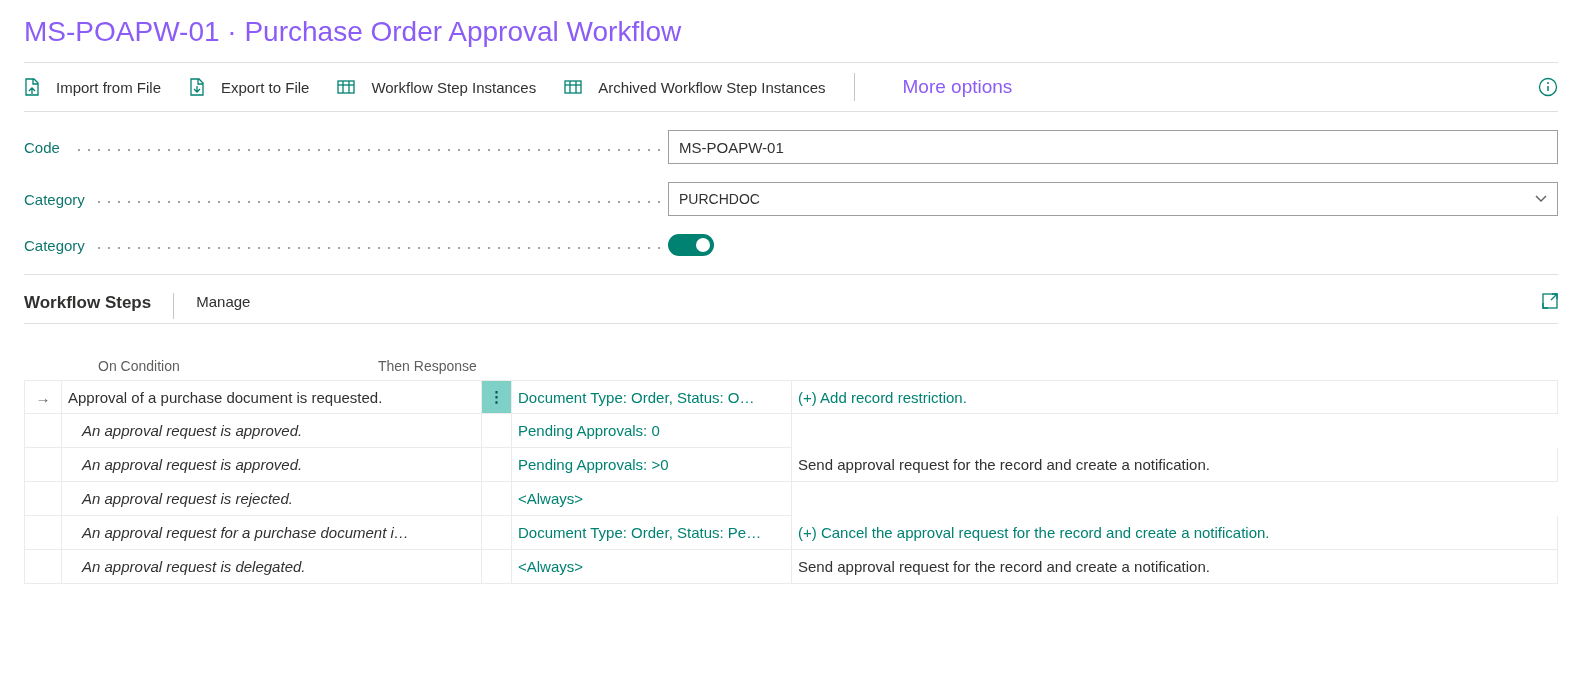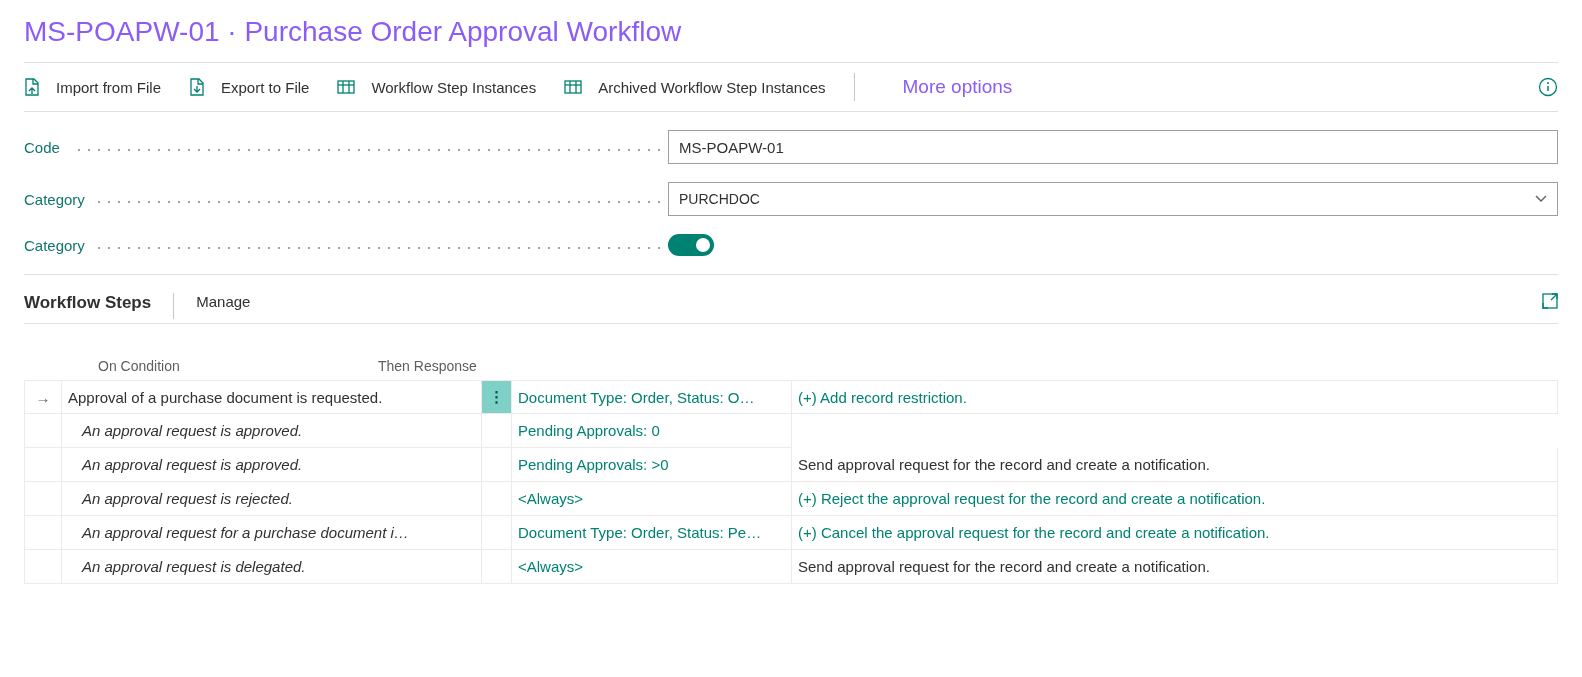--- a/index.html
+++ b/index.html
@@ -295,21 +295,20 @@
         <div class="col-cond teal">Pending Approvals: &gt;0</div>
         <div class="col-resp">Send approval request for the record and create a notification.</div>
       </div>
       <div class="row">
         <div class="col-mark"></div>
         <div class="col-event">
           <span class="indent">An approval request is rejected.</span>
         </div>
         <div class="col-more"></div>
         <div class="col-cond teal">&lt;Always&gt;</div>
-        <div class="col-resp teal">(+) Reject the approval request for the record and create a notification.</div>
       </div>
       <div class="row">
         <div class="col-mark"></div>
         <div class="col-event">
           <span class="indent">An approval request for a purchase document i…</span>
         </div>
         <div class="col-more"></div>
         <div class="col-cond teal">Document Type: Order, Status: Pe…</div>
         <div class="col-resp teal">(+) Cancel the approval request for the record and create a notification.</div>
       </div>

